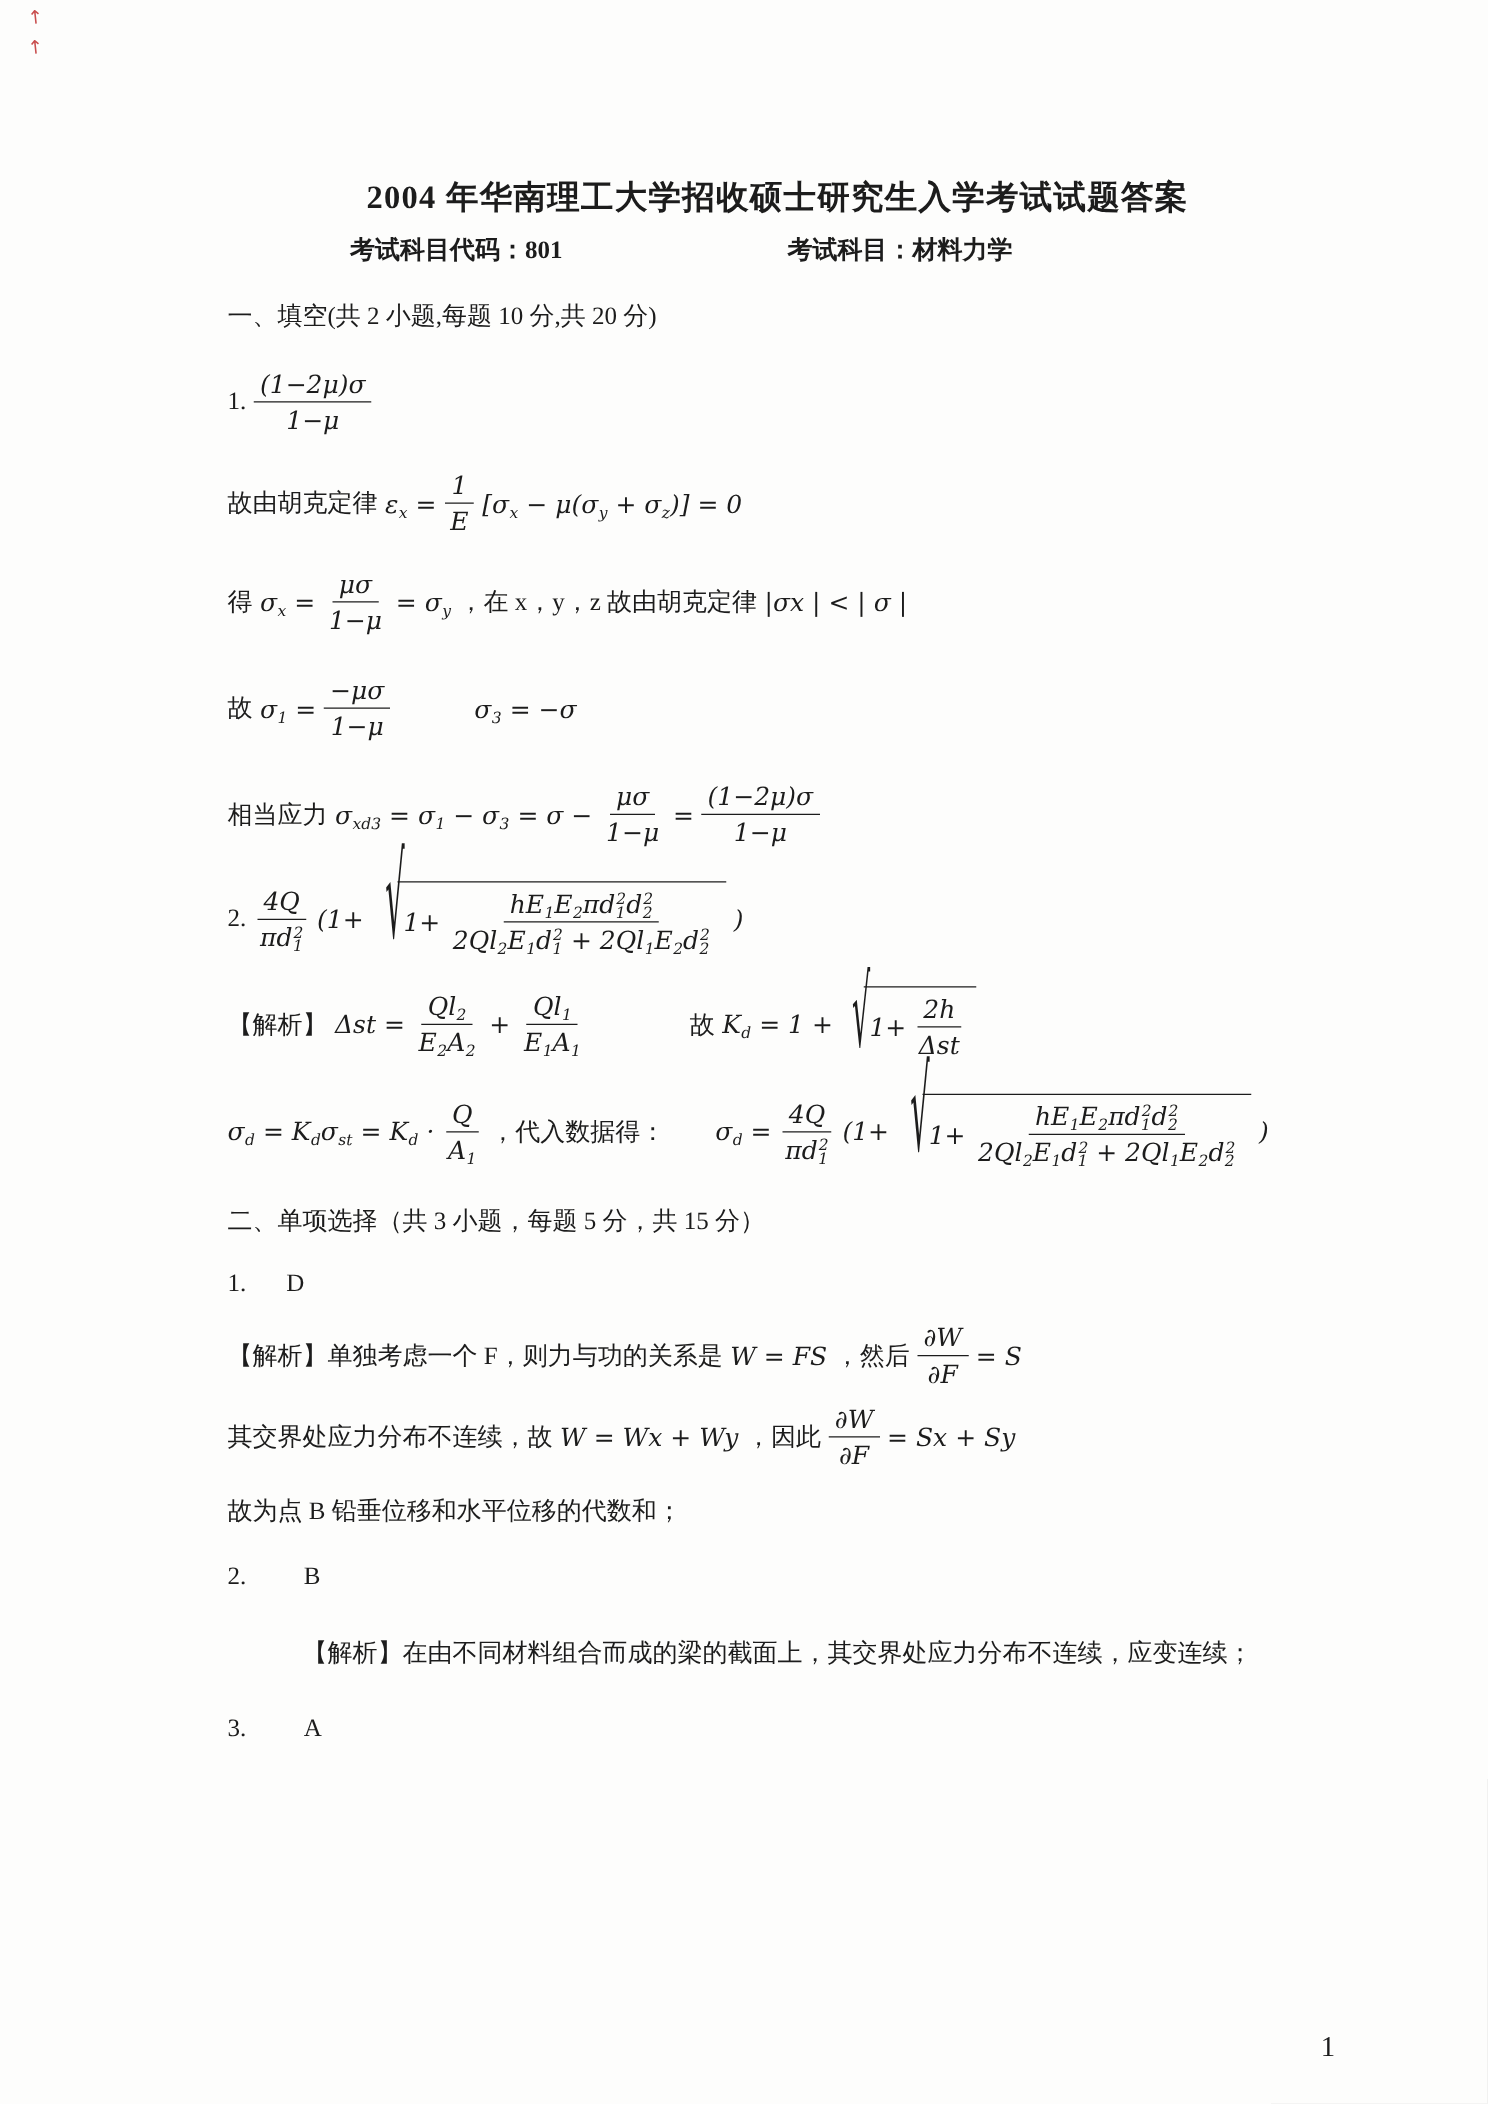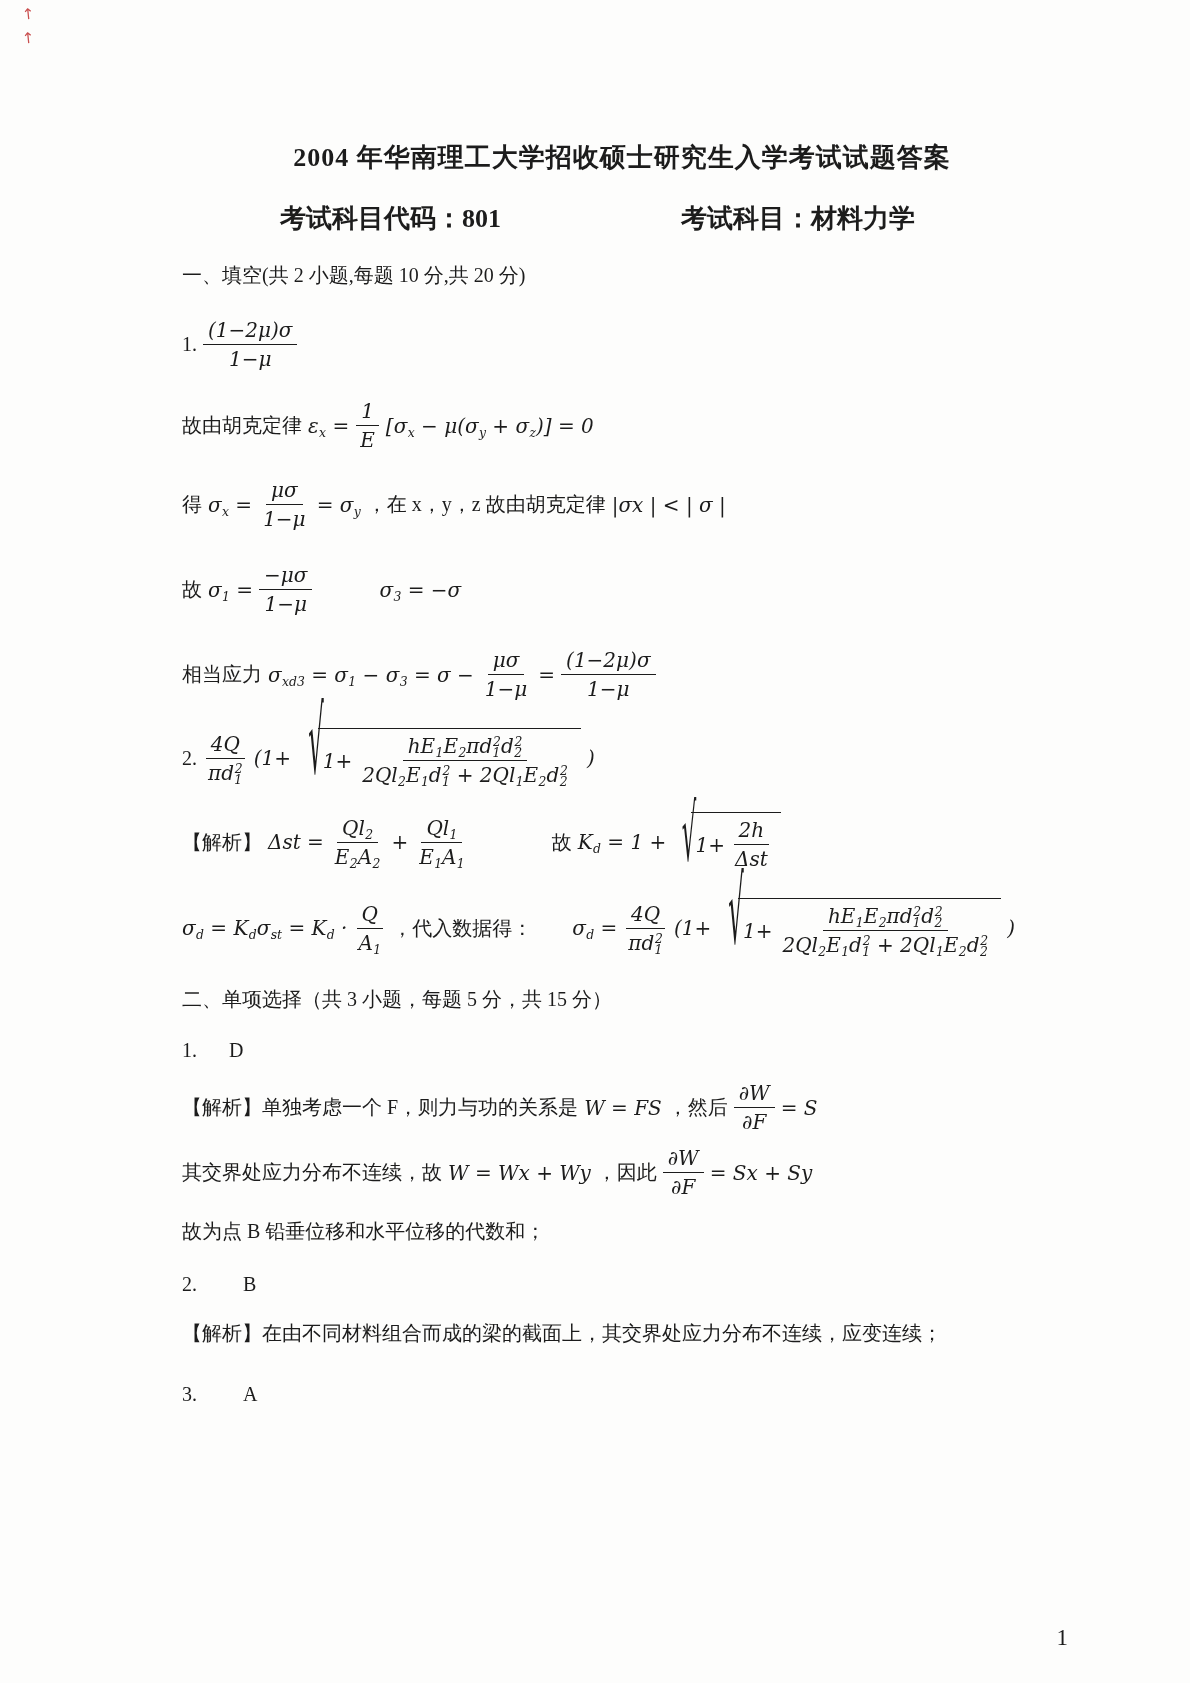--- a/index.html
+++ b/index.html
@@ -8,21 +8,21 @@
     position:relative; width:1190px; height:1683px; margin:0 auto;
     background:#fdfdfc; overflow:hidden;
     font-family:"Liberation Serif","DejaVu Serif",serif;
     color:#1c1c1c;
   }
   .red-marks { position:absolute; left:22px; top:2px; color:#c03030; font-family:"DejaVu Sans",sans-serif; }
   .red-marks span { display:block; font-size:15px; line-height:1.6; transform:rotate(-6deg); opacity:.85; }
   .content { position:absolute; left:182px; top:0; width:880px; }
   .title { margin-top:140px; text-align:center; font-size:26px; font-weight:bold; letter-spacing:1px; white-space:nowrap; }
   .notice { margin-top:24px; text-align:center; font-size:20px; font-weight:bold; white-space:nowrap; }
-  .subjects { margin-top:26px; display:flex; font-size:26px; font-weight:bold; padding-left:98px; white-space:nowrap; }
+  .subjects { margin-top:11px; display:flex; font-size:20px; font-weight:bold; padding-left:98px; white-space:nowrap; }
   .subjects .subject-name { margin-left:180px; }
   .sec { font-size:20px; white-space:nowrap; }
   .sec1 { margin-top:26px; }
   .sec2 { margin-top:28px; }
   .t { font-size:20px; font-style:normal; }
   .m { font-family:"DejaVu Serif",serif; font-style:italic; font-size:20px; }
   sub,sup { font-size:62%; line-height:0; }
   sub { vertical-align:-0.35em; margin-left:0.03em; }
   sup { vertical-align:0.55em; }
   sub + sup { margin-left:-0.6em; }
@@ -45,21 +45,21 @@
   .a1p4 { margin-top:30px; }
   .a1p5 { margin-top:30px; }
   .q2line { margin-top:26px; }
   .a2p1 { margin-top:24px; }
   .a2p2 { margin-top:26px; }
   .c1 { margin-top:26px; }
   .c1a1 { margin-top:18px; }
   .c1a2 { margin-top:10px; }
   .c1a3 { margin-top:18px; }
   .c2 { margin-top:28px; }
-  .c2a { margin-top:24px; }
+  .c2a { margin-top:36px;text-align:center; }
   .c3 { margin-top:36px; }
   .page-number { position:absolute; right:122px; bottom:32px; font-size:23px; }
 </style>
 </head>
 <body>
 
 <div class="page">
 
   <div class="red-marks">
     <span>↑</span>

